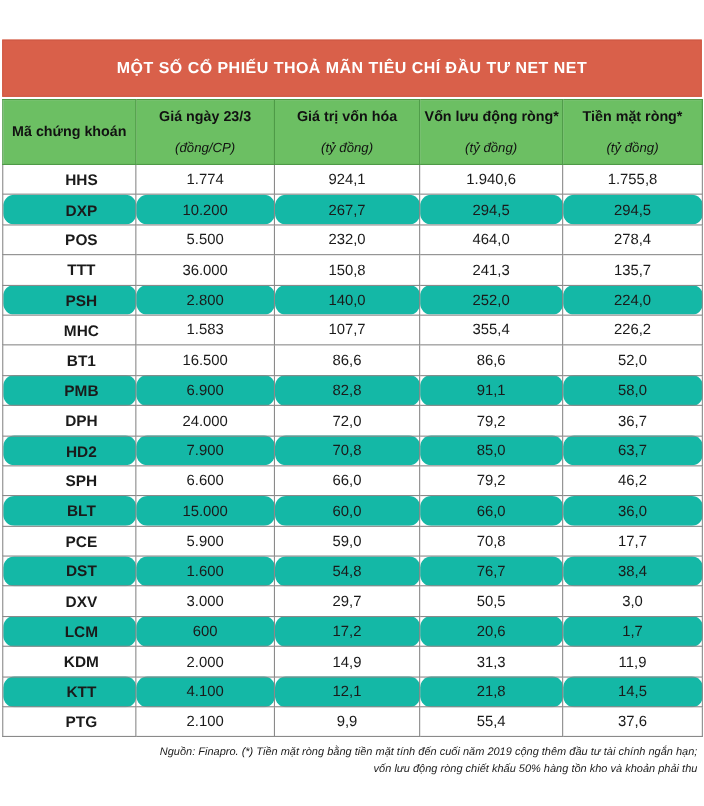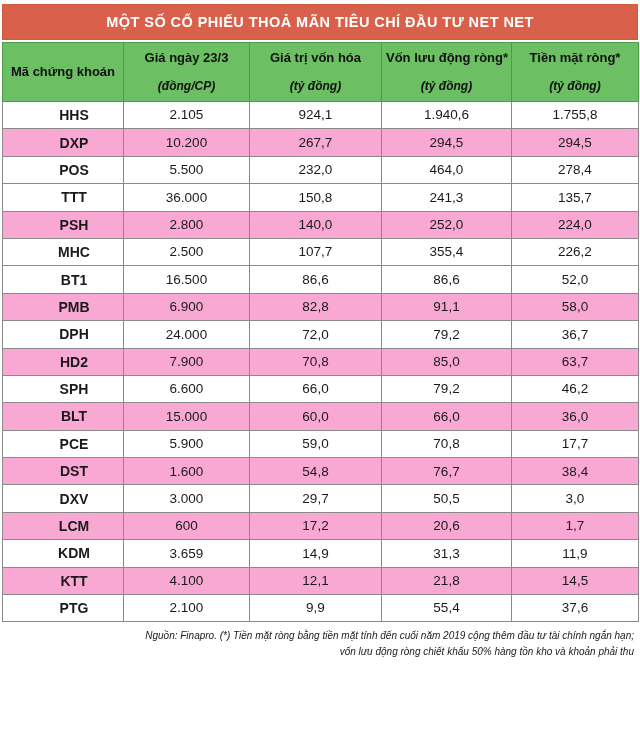--- a/index.html
+++ b/index.html
@@ -19,27 +19,28 @@
     width: 640px;
     height: 733px;
     box-sizing: border-box;
     padding: 4px 2px 0 2px;
     display: flex;
     flex-direction: column;
   }
 
   
   .title-bar {
-    height: 36px;
+    height: 52px;
     background: #D9604A;
     display: flex;
     align-items: center;
     justify-content: center;
     box-sizing: border-box;
     border: 1px solid #cf5943;
+    margin-top: 32px;
   }
   .title-text {
     color: #ffffff;
     font-weight: bold;
     font-size: 14.5px;
     letter-spacing: 0.45px;
     text-transform: uppercase;
     line-height: 1;
     white-space: nowrap;
   }
@@ -70,30 +71,30 @@
   .hdr-main {
     display: block;
     font-weight: bold;
     font-size: 13px;
     line-height: 1.15;
     white-space: nowrap;
   }
   .hdr-sub {
     display: block;
     font-style: italic;
-    font-weight: bold;
+    font-weight: normal;
     font-size: 12px;
     line-height: 1.2;
     margin-top: 13px;
     white-space: nowrap;
   }
 
   tbody tr { height: 27.4px; }
   tbody tr.row-odd  td { background: #ffffff; }
-  tbody tr.row-even td { background: #f9a8d4; }
+  tbody tr.row-even td { background: #14b8a6; border-radius: 10px; }
 
   tbody td {
     border: 1px solid #8a8a8a;
     padding: 0 10px;
     font-size: 13.5px;
     text-align: center;
     vertical-align: middle;
     line-height: 1;
     white-space: nowrap;
   }
@@ -152,21 +153,21 @@
         </th>
         <th>
           <span class="hdr-main">Tiền mặt ròng*</span>
           <span class="hdr-sub">(tỷ đồng)</span>
         </th>
       </tr>
     </thead>
     <tbody id="table-body">
         <tr class="row-odd">
           <td class="ticker">HHS</td>
-          <td>2.105</td>
+          <td>1.774</td>
           <td>924,1</td>
           <td>1.940,6</td>
           <td>1.755,8</td>
         </tr>
         <tr class="row-even">
           <td class="ticker">DXP</td>
           <td>10.200</td>
           <td>267,7</td>
           <td>294,5</td>
           <td>294,5</td>
@@ -187,21 +188,21 @@
         </tr>
         <tr class="row-even">
           <td class="ticker">PSH</td>
           <td>2.800</td>
           <td>140,0</td>
           <td>252,0</td>
           <td>224,0</td>
         </tr>
         <tr class="row-odd">
           <td class="ticker">MHC</td>
-          <td>2.500</td>
+          <td>1.583</td>
           <td>107,7</td>
           <td>355,4</td>
           <td>226,2</td>
         </tr>
         <tr class="row-odd">
           <td class="ticker">BT1</td>
           <td>16.500</td>
           <td>86,6</td>
           <td>86,6</td>
           <td>52,0</td>
@@ -264,21 +265,21 @@
         </tr>
         <tr class="row-even">
           <td class="ticker">LCM</td>
           <td>600</td>
           <td>17,2</td>
           <td>20,6</td>
           <td>1,7</td>
         </tr>
         <tr class="row-odd">
           <td class="ticker">KDM</td>
-          <td>3.659</td>
+          <td>2.000</td>
           <td>14,9</td>
           <td>31,3</td>
           <td>11,9</td>
         </tr>
         <tr class="row-even">
           <td class="ticker">KTT</td>
           <td>4.100</td>
           <td>12,1</td>
           <td>21,8</td>
           <td>14,5</td>

